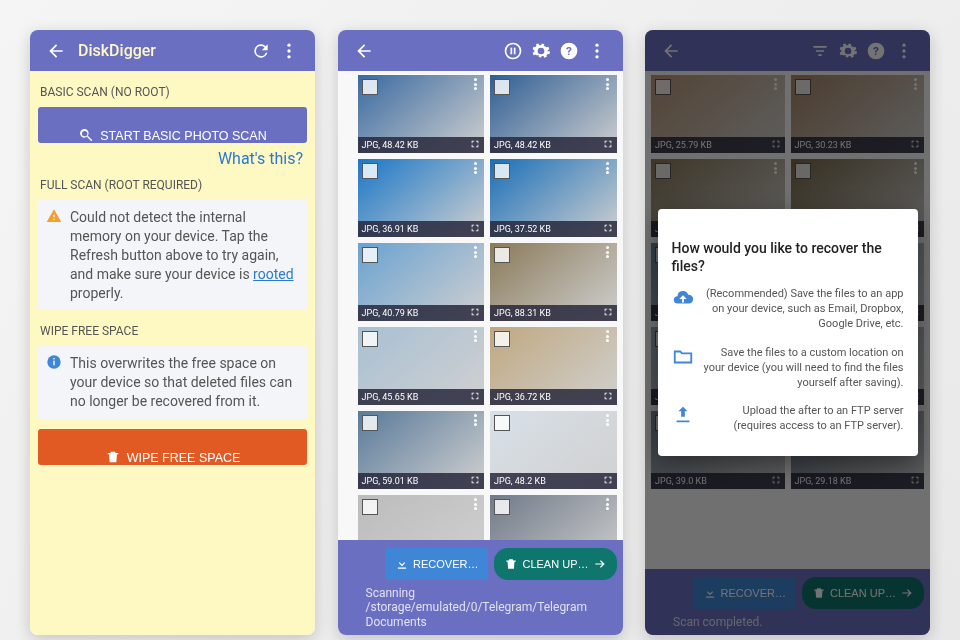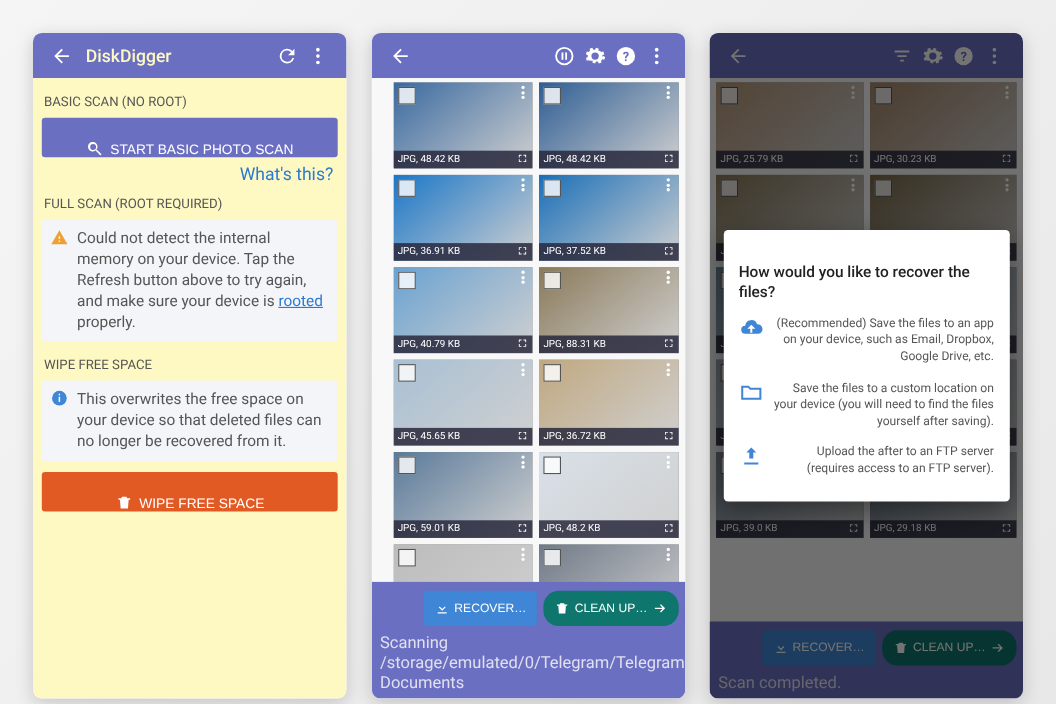--- a/index.html
+++ b/index.html
@@ -71,21 +71,21 @@
   }
   .btnrow { display: flex; gap: 6px; justify-content: flex-end; margin-bottom: 6px; }
   .sbtn {
     height: 30px; padding: 16px 10px; border: none; border-radius: 3px;
     color: #fff; font-size: 11px; font-weight: 500;
     display: flex; align-items: center; gap: 4px; cursor: pointer;
   }
   .sbtn-blue { background: #3f86d6; }
   .sbtn-orange { background: #0f766e; border-radius: 14px; }
   .sbtn svg { width: 14px; height: 14px; fill: #fff; }
-  .statusline { font-size: 15px; color: #e0e0f0; line-height: 1.2; padding: 0 2px 2px 2px; }
+  .statusline { font-size: 12px; color: #e0e0f0; line-height: 1.2; padding: 0 2px 2px 2px; margin-left: 20px; }
 
   
   .phone3 .content { padding: 4px 6px 0 6px; background: #f8f8f8; overflow: hidden; }
   .scrim {
     position: absolute; inset: 0; background: rgba(0,0,0,0.55);
     display: flex; align-items: center; justify-content: center; z-index: 10;
   }
   .dialog {
     width: 260px; background: #fff; border-radius: 4px;
     padding: 30px 14px 8px 14px; box-shadow: 0 8px 24px rgba(0,0,0,0.4);

